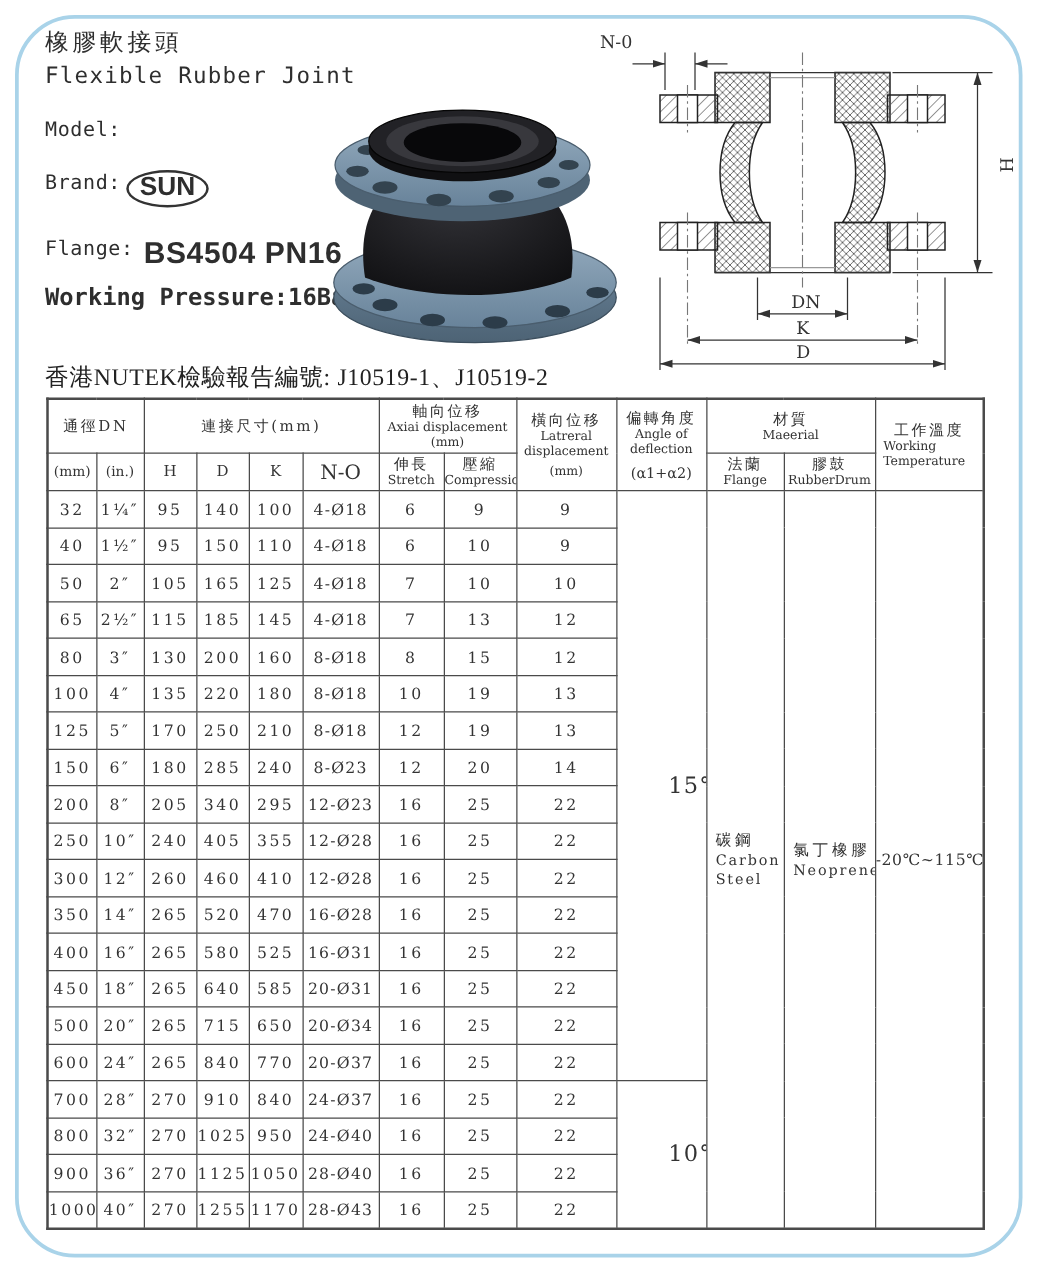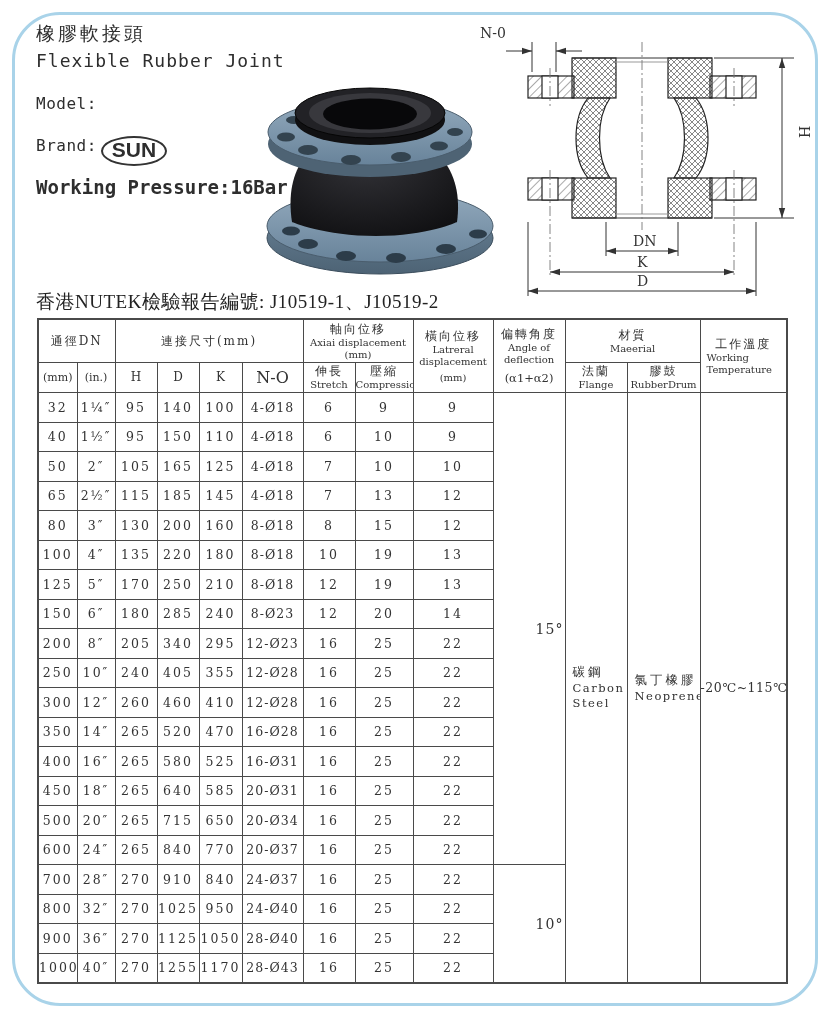--- a/index.html
+++ b/index.html
@@ -41,40 +41,44 @@
         font-family:"DejaVu Serif",serif;color:#333;}
   th,td{border:1px solid var(--table-line);text-align:center;vertical-align:middle;
         padding:0;font-weight:normal;overflow:hidden;}
   table{border:2px solid var(--table-line);}
   thead tr.r1 th{height:42px;}
   thead tr.r2 th{height:29px;}
   .hzh{font-size:12px;letter-spacing:2px;line-height:1.25;}
   .hen{font-size:10px;letter-spacing:0px;line-height:1.2;}
   tbody td{height:28.5px;font-size:12.5px;letter-spacing:2px;}
   tbody td.c5{letter-spacing:1px;}
-  td.angle-cell{font-size:14px;letter-spacing:1px;padding-left:41px;}
+  td.angle-cell{font-size:18px;letter-spacing:1px;padding-left:41px;}
   td.material-cell{vertical-align:middle;}
   td.material-cell .mzh{font-size:12.5px;letter-spacing:3px;text-align:left;padding-left:7px;}
   td.material-cell .men{font-size:11.5px;letter-spacing:1.5px;text-align:left;padding-left:7px;line-height:1.3;}
   td.temp-cell{font-size:12.5px;letter-spacing:0.5px;margin-left:32px;}
 </style>
 </head>
 <body>
 
 <div class="frame"></div>
 
 <div class="hdr">
   <div class="tzh">橡膠軟接頭</div>
   <div class="ten">Flexible Rubber Joint</div>
   <div class="iline">
     <span class="ilab">Model:</span>
   </div>
   <div class="iline">
     <span class="ilab">Brand:</span>
     <span class="brand-oval">SUN</span>
+  </div>
+  <div class="iline">
+    <span class="ilab">Flange:</span>
+    <span class="ival">BS4504 PN16</span>
   </div>
   <div class="wp">Working Pressure:16Bar</div>
 </div>
 
 <svg class="photo" viewBox="0 0 246 210">
   <defs>
     <linearGradient id="steelg" x1="0" y1="0" x2="0" y2="1">
       <stop offset="0" stop-color="#93aabd"></stop>
         <stop offset="1" stop-color="#68839a"></stop>
     </linearGradient>

